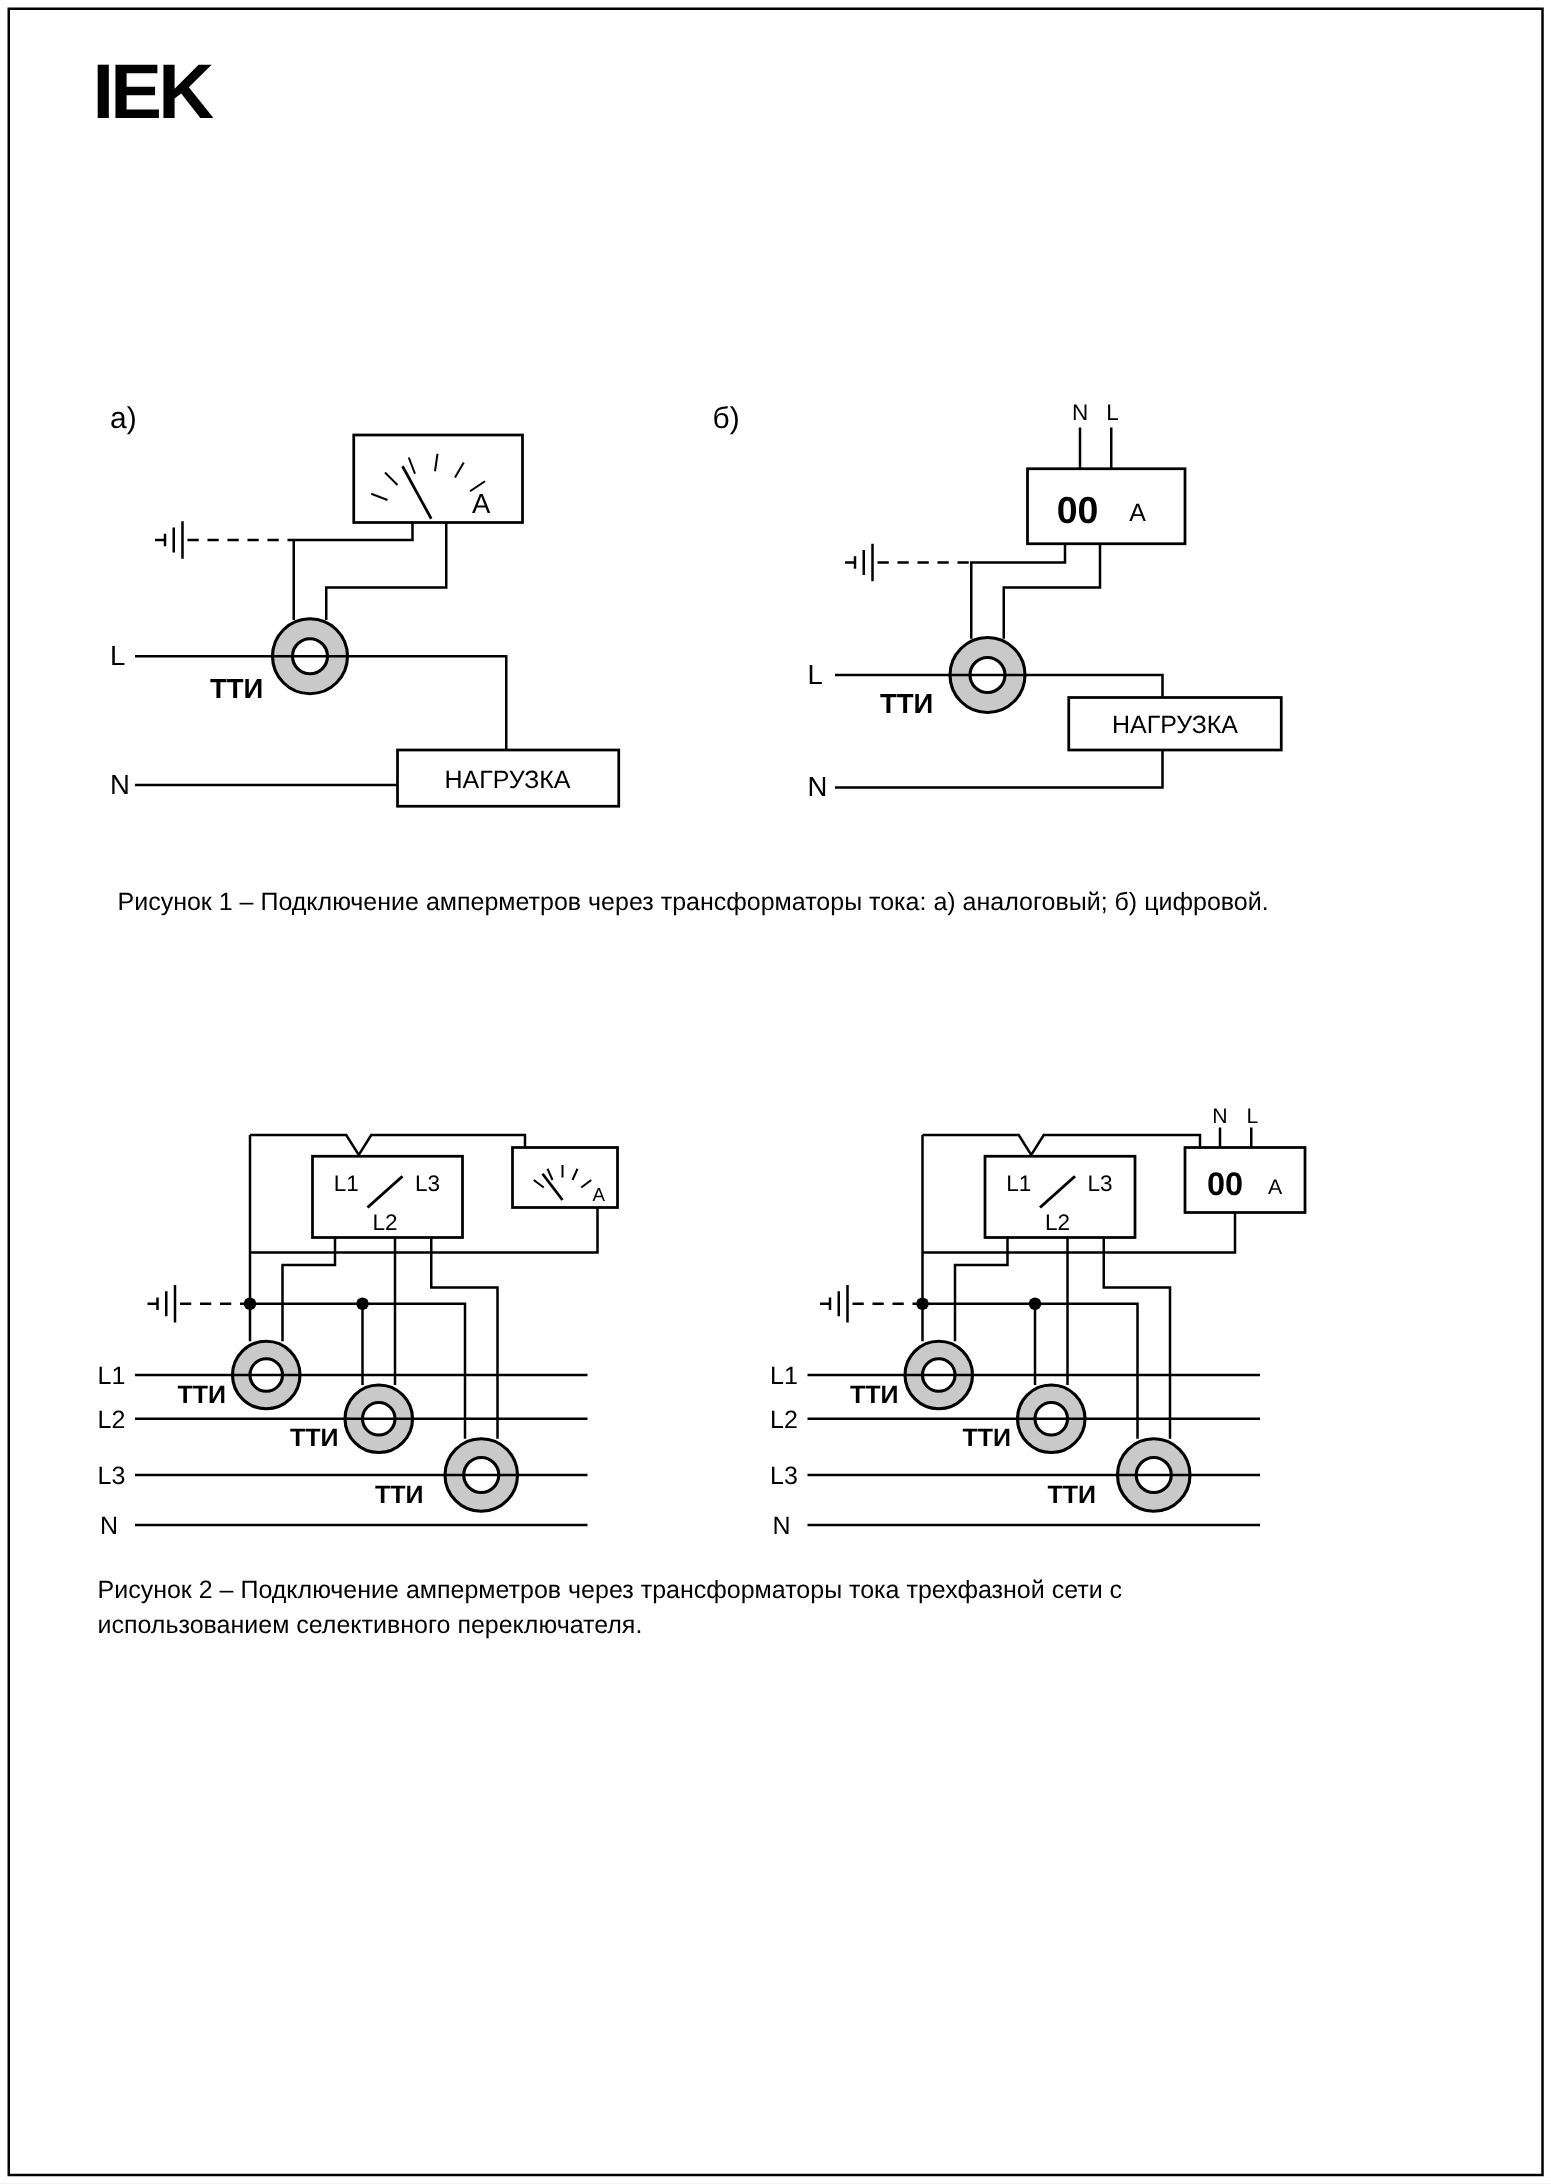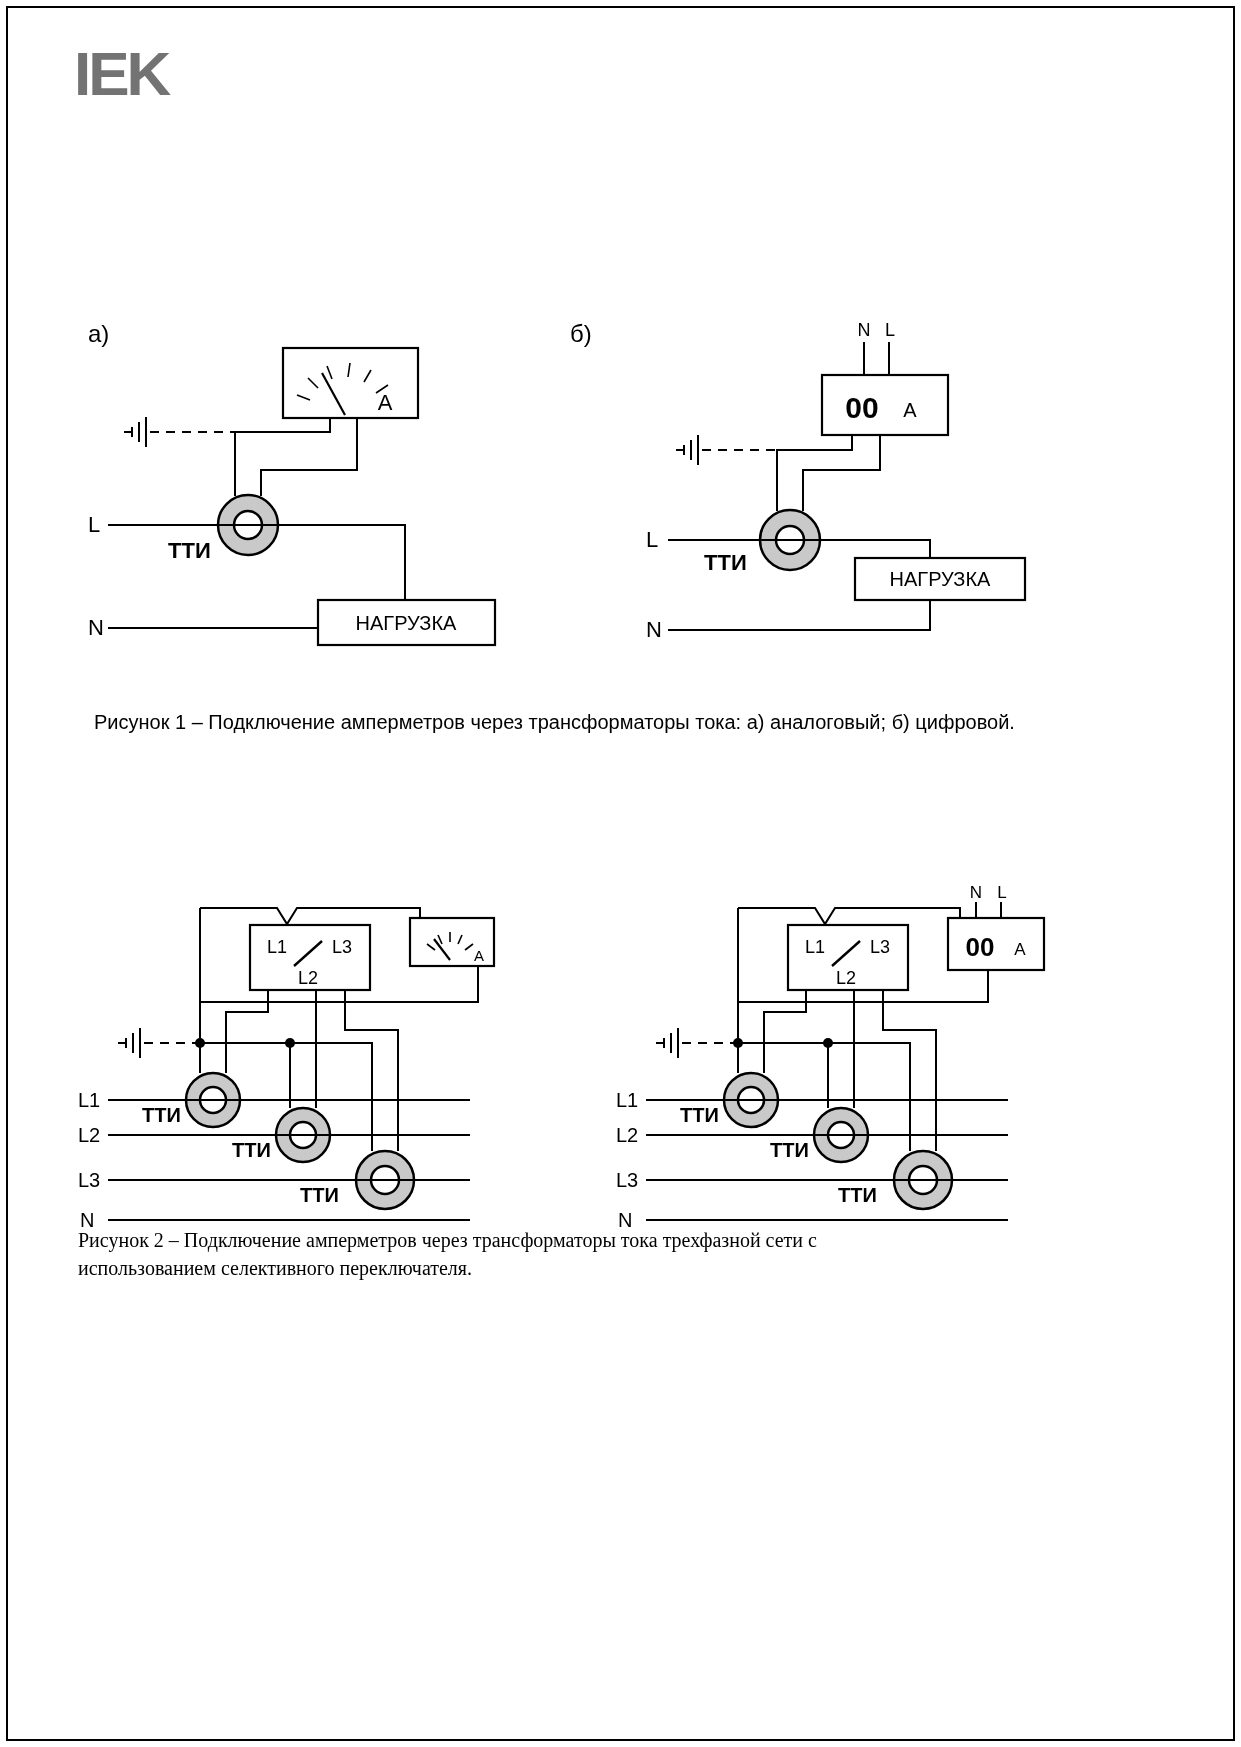--- a/index.html
+++ b/index.html
@@ -13,29 +13,29 @@
     overflow:hidden;
   }
   .frame{
     position:absolute;left:6px;top:6px;right:6px;bottom:6px;
     border:2px solid #000;
     pointer-events:none;
   }
   .logo{
     position:absolute;left:74px;top:38px;
     font-size:62px;font-weight:900;letter-spacing:-3px;
-    color:#737373;
+    color:#000000;
   }
   .diagram-svg{position:absolute;left:0;top:0;}
   .caption{
     position:absolute;left:78px;
     font-size:20px;line-height:28px;color:#000;
   }
   .cap1{top:708px;width:1060px;margin-left:16px;}
-  .cap2{top:1226px;width:880px;font-family:Liberation Serif, serif;}
+  .cap2{top:1258px;width:880px;}
   
   .wire{stroke:#000;stroke-width:2;fill:none;}
   .wire-th{stroke:#000;stroke-width:2.4;fill:none;}
   .dash{stroke:#000;stroke-width:2;fill:none;stroke-dasharray:9 7;}
   .boxline{fill:#fff;stroke:#000;stroke-width:2.2;}
   .donut-outer{fill:#c9c9c9;stroke:#000;stroke-width:2.5;}
   .donut-inner{fill:#fff;stroke:#000;stroke-width:2.5;}
   .dot{fill:#000;stroke:none;}
   .tick{stroke:#000;stroke-width:1.6;}
   .needle{stroke:#000;stroke-width:2.2;}

